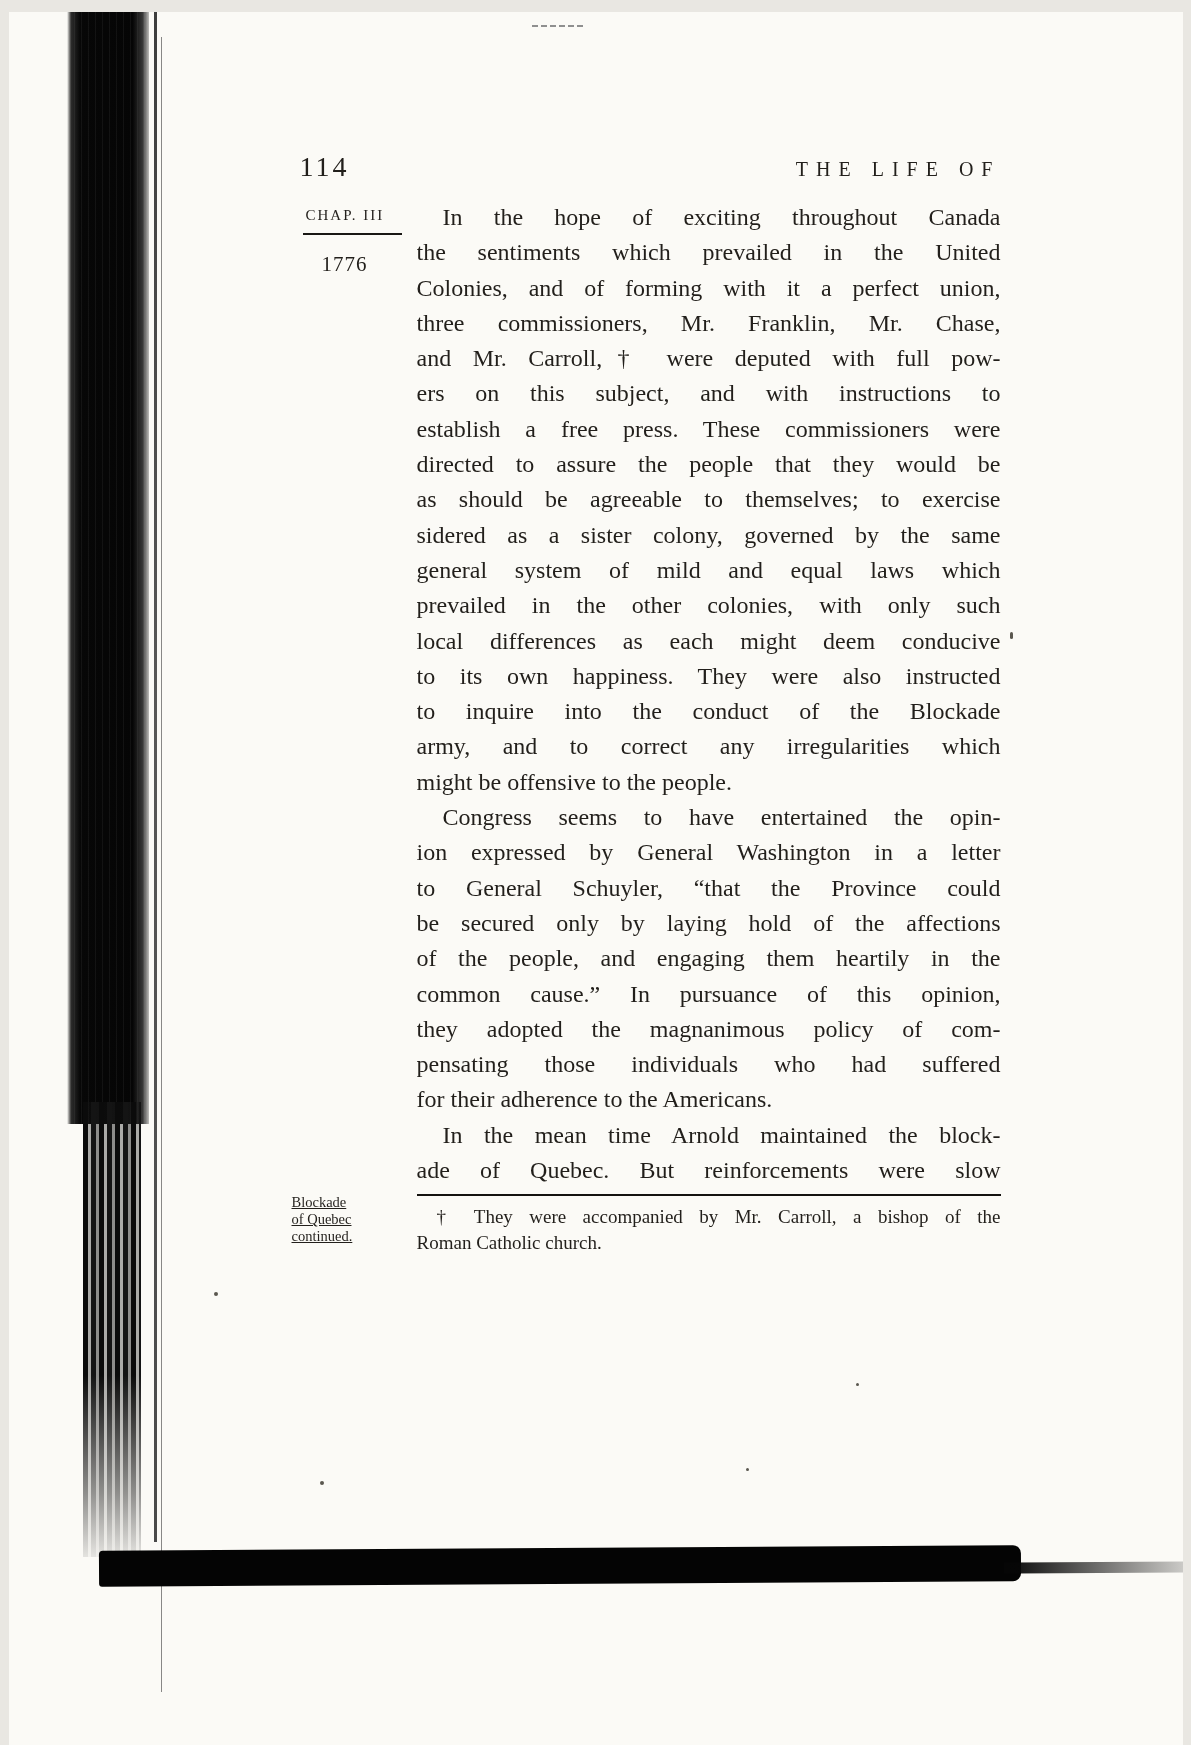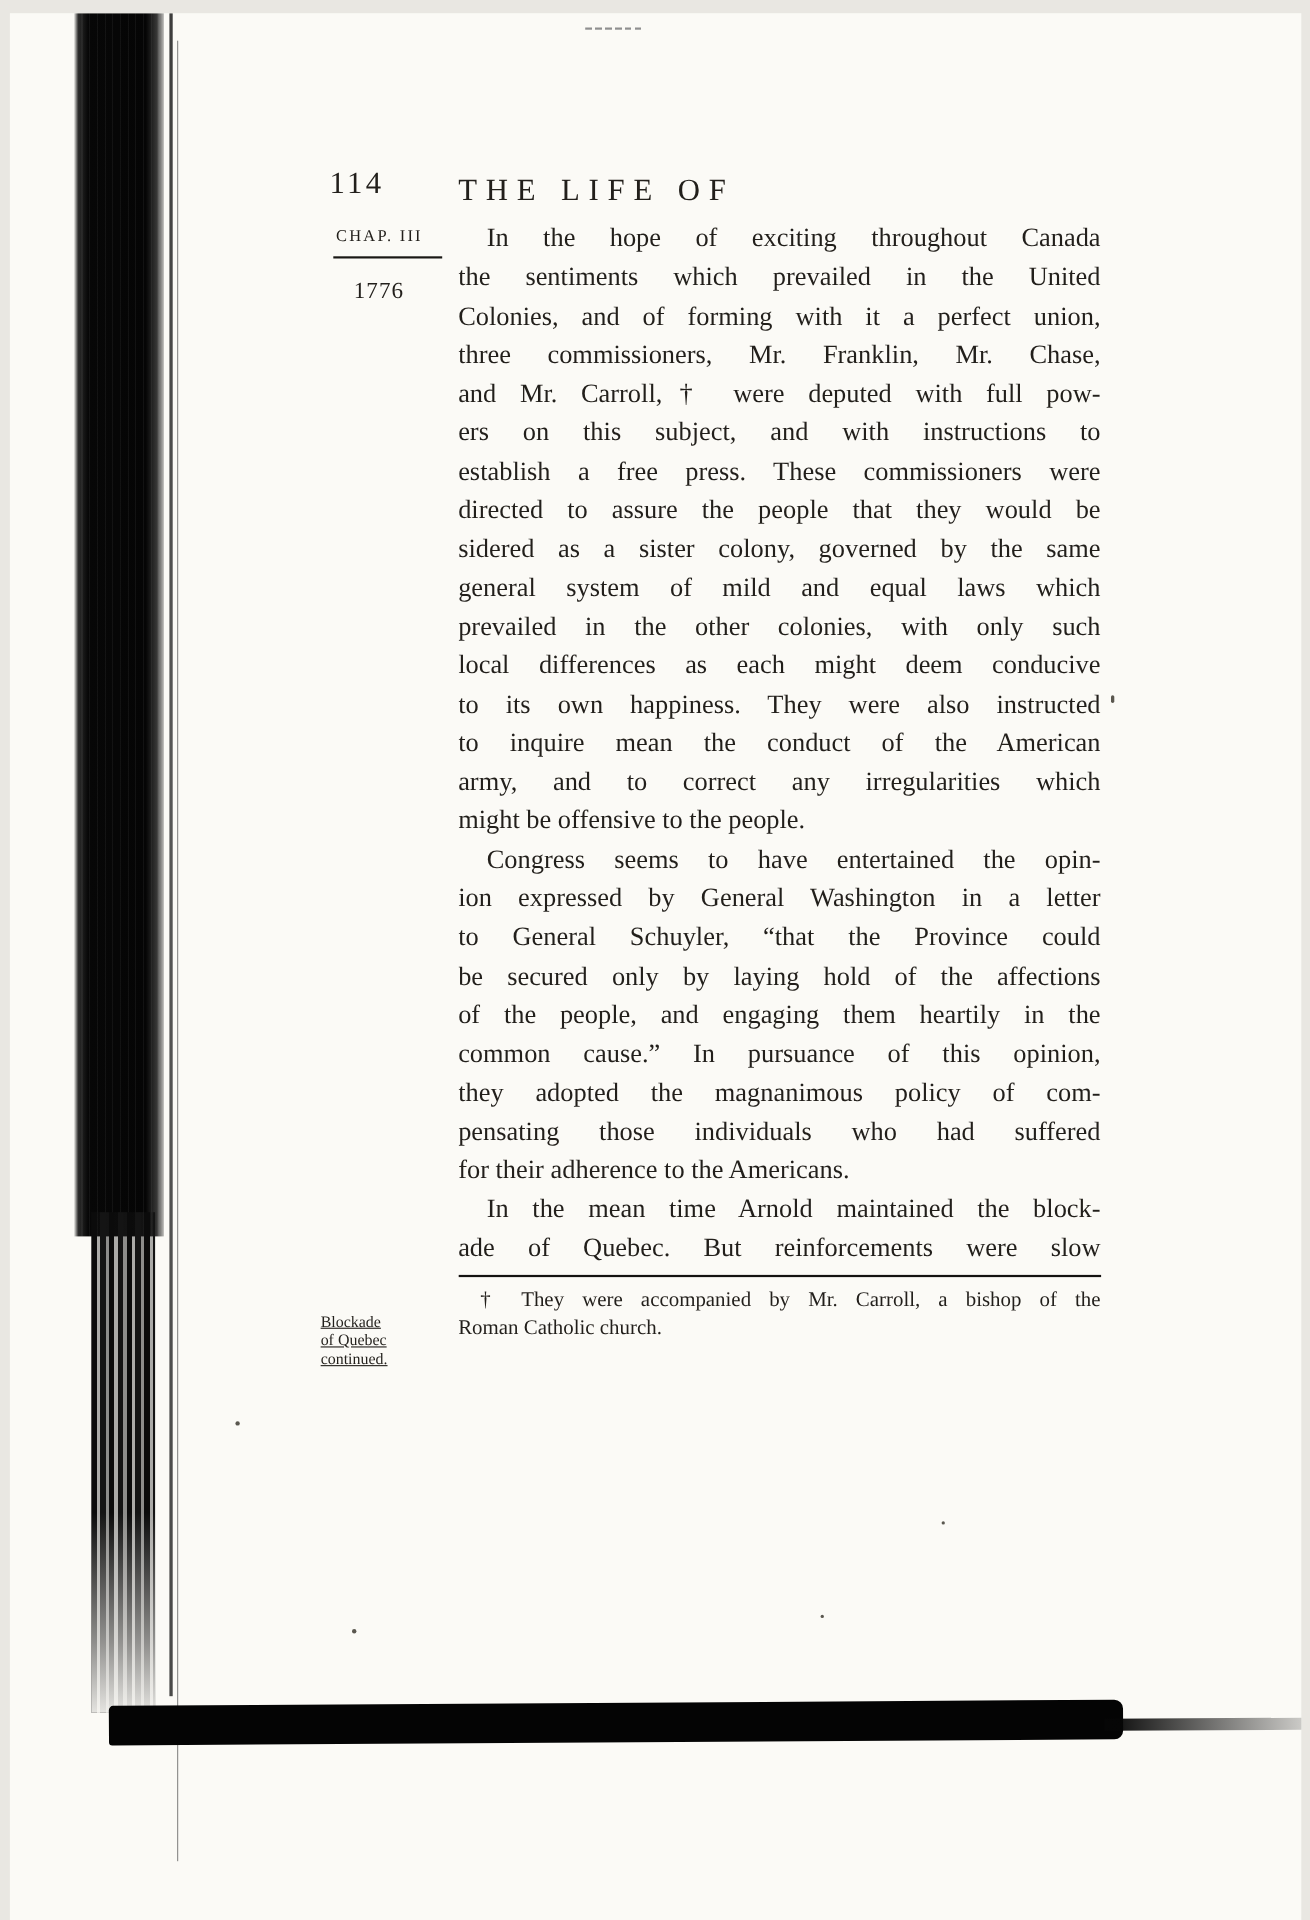--- a/index.html
+++ b/index.html
@@ -51,21 +51,21 @@
   }
   .speck { position:absolute; border-radius:50%; background:#5a574f; }
 
   
   .header-num {
     position:absolute; left:291px; top:139px;
     font-size:28px; letter-spacing:3px;
   }
   .header-title {
     position:absolute; left:408px; top:146px; width:584px;
-    text-align:left; font-size:28px; letter-spacing:8px;
+    text-align:right; font-size:20px; letter-spacing:8px;
   }
 
   
   .chap {
     position:absolute; left:297px; top:195px;
     font-size:15px; letter-spacing:2px;
   }
   .chap-rule {
     position:absolute; left:294px; top:221px; width:99px; height:2px;
     background:#191714;
@@ -145,26 +145,27 @@
     <div id="paras">
         <div class="paragraph">
           <div class="line just first">In the hope of exciting throughout Canada</div>
           <div class="line just">the sentiments which prevailed in the United</div>
           <div class="line just">Colonies, and of forming with it a perfect union,</div>
           <div class="line just">three commissioners, Mr. Franklin, Mr. Chase,</div>
           <div class="line just">and Mr. Carroll,† were deputed with full pow-</div>
           <div class="line just">ers on this subject, and with instructions to</div>
           <div class="line just">establish a free press.  These commissioners were</div>
           <div class="line just">directed to assure the people that they would be</div>
+          <div class="line just">as should be agreeable to themselves; to exercise</div>
           <div class="line just">sidered as a sister colony, governed by the same</div>
           <div class="line just">general system of mild and equal laws which</div>
           <div class="line just">prevailed in the other colonies, with only such</div>
           <div class="line just">local differences as each might deem conducive</div>
           <div class="line just">to its own happiness.  They were also instructed</div>
-          <div class="line just">to inquire mean the conduct of the American</div>
+          <div class="line just">to inquire into the conduct of the Blockade</div>
           <div class="line just">army, and to correct any irregularities which</div>
           <div class="line just last">might be offensive to the people.</div>
         </div>
         <div class="paragraph">
           <div class="line just first">Congress seems to have entertained the opin-</div>
           <div class="line just">ion expressed by General Washington in a letter</div>
           <div class="line just">to General Schuyler, “that the Province could</div>
           <div class="line just">be secured only by laying hold of the affections</div>
           <div class="line just">of the people, and engaging them heartily in the</div>
           <div class="line just">common cause.”  In pursuance of this opinion,</div>

